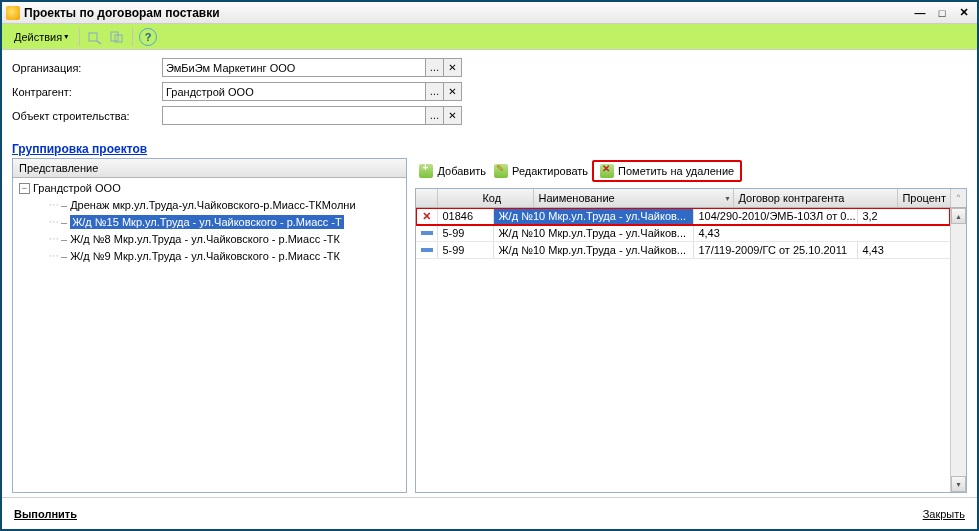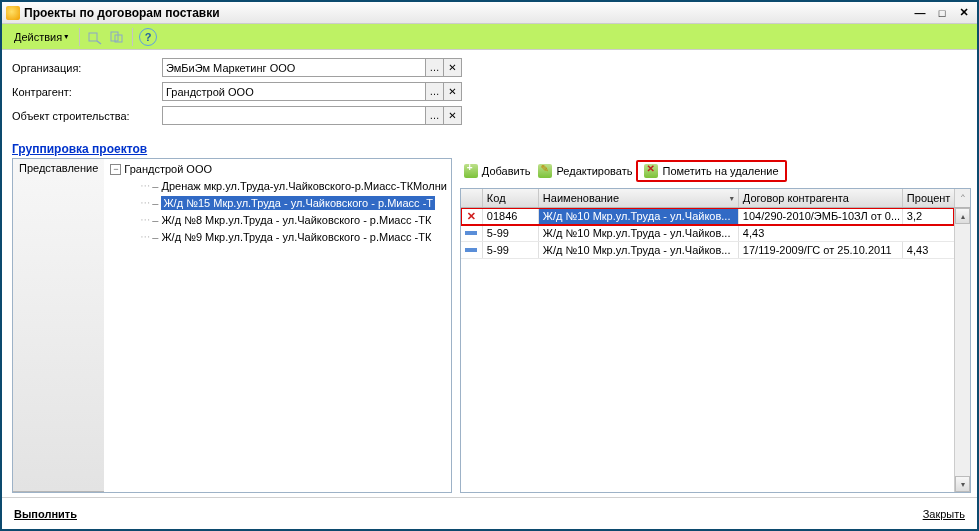--- a/index.html
+++ b/index.html
@@ -22,21 +22,21 @@
 .form-area { padding: 8px 10px; }
 .form-row { display: flex; align-items: center; margin-bottom: 5px; }
 .form-row label { width: 150px; }
 .inputwrap { display: flex; align-items: center; width: 300px; }
 .inputwrap input { flex: 1; height: 19px; border: 1px solid #a0a0a0; padding: 1px 3px; font-family: inherit; font-size: 11px; }
 .small-btn { width: 19px; height: 19px; border: 1px solid #a0a0a0; background: #f0f0f0; display: flex; align-items: center; justify-content: center; font-size: 10px; cursor: default; margin-left: -1px; }
 
 .section-title { color: #0033cc; text-decoration: underline; font-weight: bold; margin: 4px 0 2px 10px; font-size: 12px; }
 
 .split { display: flex; flex: 1; padding: 0 10px 4px 10px; gap: 8px; min-height: 0; }
-.pane-left { width: 512px; display: flex; flex-direction: row; border: 1px solid #9db2c7; text-align: center; }
+.pane-left { width: 512px; display: flex; flex-direction: column; border: 1px solid #9db2c7; }
 .tree-header { background: linear-gradient(#f7f7f7,#e3e3e3); border-bottom: 1px solid #b5b5b5; padding: 3px 6px; font-size: 11px; }
 .tree-body { flex: 1; background: #fff; overflow: auto; padding: 2px 4px; }
 .tree-node { display: flex; align-items: center; height: 16px; padding-left: 2px; white-space: nowrap; }
 .tree-toggle { width: 11px; height: 11px; border: 1px solid #888; display: flex; align-items: center; justify-content: center; font-size: 9px; line-height: 1; margin-right: 3px; color: #555; }
 .tree-child { padding-left: 32px; display: flex; align-items: center; height: 17px; white-space: nowrap; }
 .tree-child .dash { margin-right: 3px; color: #777; }
 .tree-child.selected span.label { background: #316ac5; color: #fff; padding: 1px 2px; }
 .dotted-guide { color: #bbb; margin-right: 2px; font-size: 10px; }
 
 .pane-right { flex: 1; display: flex; flex-direction: column; }
@@ -48,21 +48,21 @@
 .ico-add::after { content: "+"; position: absolute; top: -2px; left: 3px; color: #fff; font-weight: bold; font-size: 10px; }
 .ico-edit { background: linear-gradient(#bde08a,#7cc23a); border-radius: 2px; position: relative; }
 .ico-edit::after { content: "✎"; position: absolute; top: -1px; left: 2px; color: #c08000; font-size: 10px; }
 .ico-del { background: linear-gradient(#bde08a,#7cc23a); border-radius: 2px; position: relative; }
 .ico-del::after { content: "✕"; position: absolute; top: -1px; left: 2px; color: #c02020; font-size: 10px; font-weight: bold; }
 
 .grid { border: 1px solid #9db2c7; flex: 1; display: flex; flex-direction: column; min-height: 0; }
 .grid-head { display: flex; background: linear-gradient(#f5f5f5,#dedede); border-bottom: 1px solid #b5b5b5; }
 .gh-cell { border-right: 1px solid #c8c8c8; padding: 3px 4px; font-size: 11px; white-space: nowrap; overflow: hidden; display: flex; align-items: center; }
 .gh-icon { width: 22px; }
-.gh-code { width: 56px; }
+.gh-code { width: 56px; margin-left: 40px; }
 .gh-name { width: 200px; }
 .gh-contract { width: 164px; }
 .gh-percent { flex: 1; border-right: none; }
 .gh-sort { font-size: 8px; margin-left: auto; color: #555; }
 .gh-scroll-stub { width: 16px; background: #eee; border-left: 1px solid #c8c8c8; }
 
 .grid-body { flex: 1; background: #fff; overflow: auto; position: relative; }
 .grid-row { display: flex; height: 17px; border-bottom: 1px solid #e8e8e8; }
 .gc { border-right: 1px solid #e0e0e0; padding: 1px 4px; white-space: nowrap; overflow: hidden; text-overflow: ellipsis; display: flex; align-items: center; }
 .gc-icon { width: 22px; justify-content: center; }

